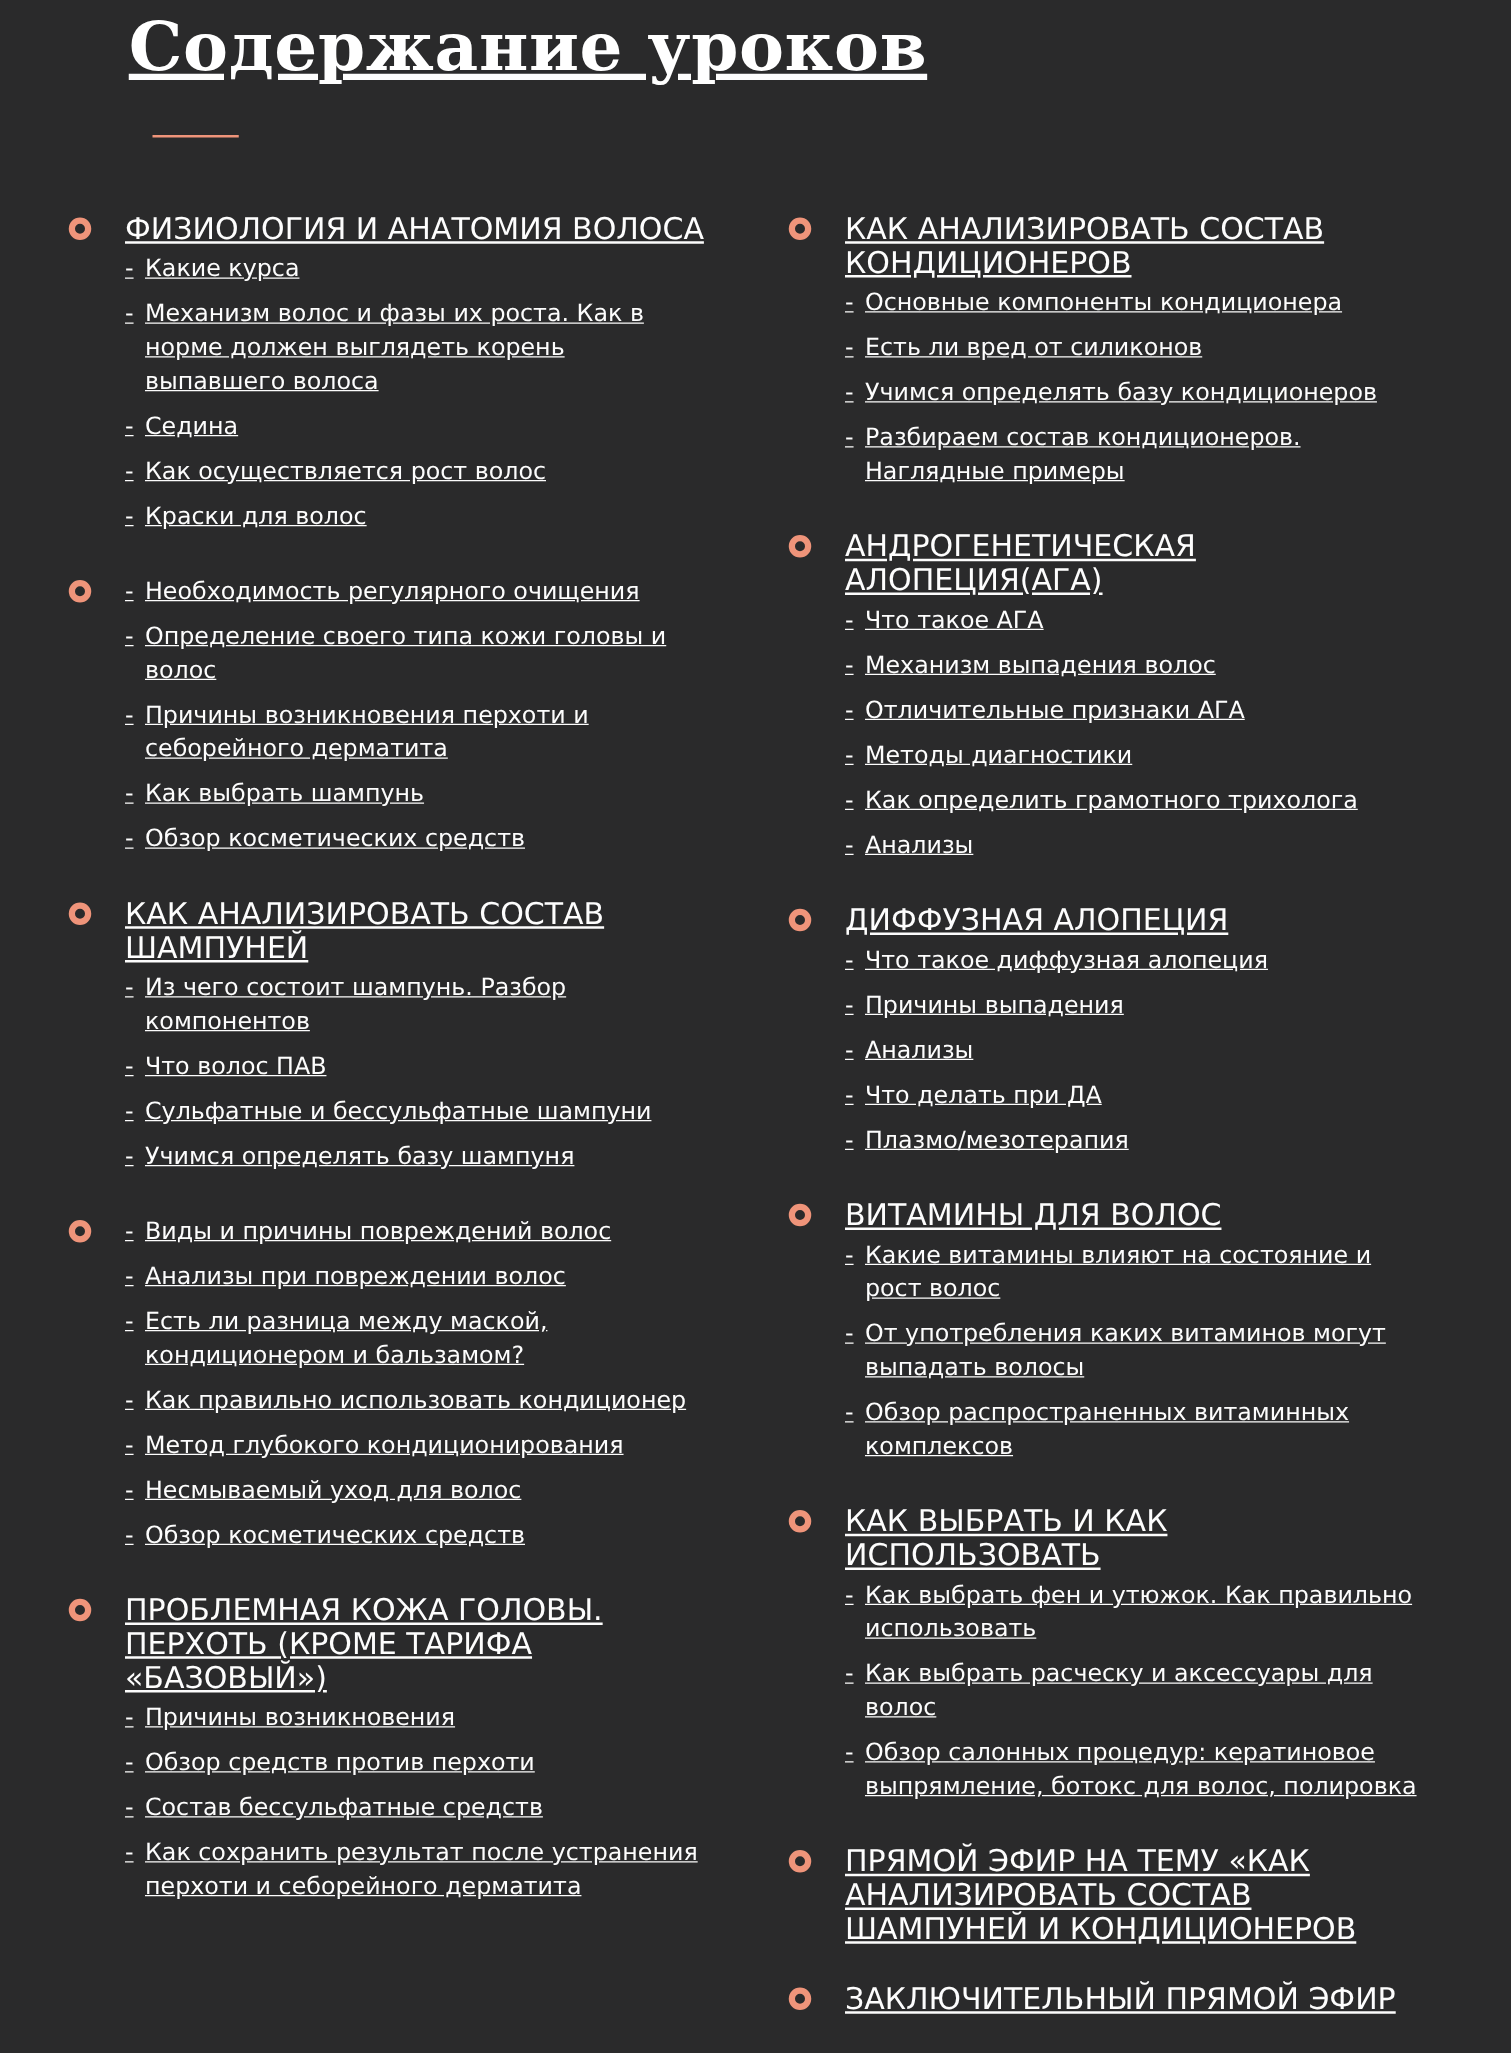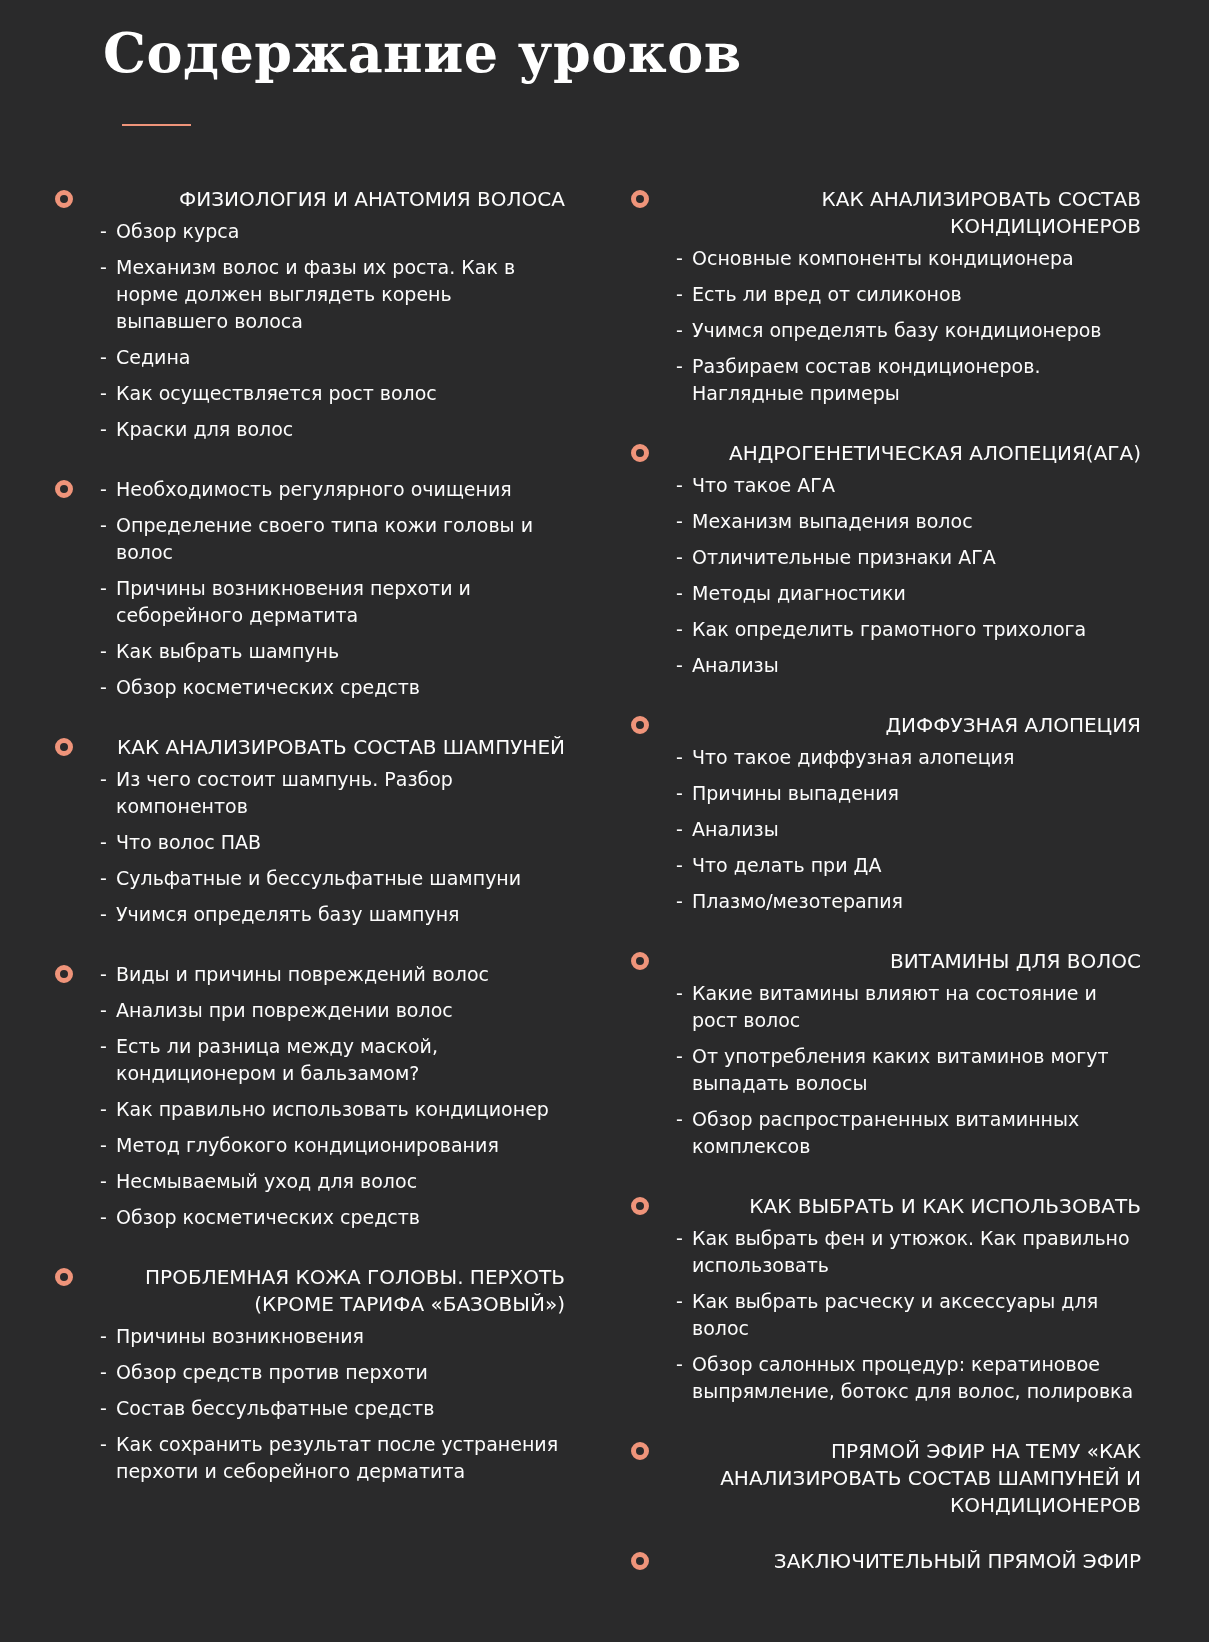--- a/index.html
+++ b/index.html
@@ -13,21 +13,22 @@
     font-family:"DejaVu Sans","Liberation Sans",sans-serif;
     color:var(--text);
     -webkit-font-smoothing:antialiased;
   }
   .page{
     position:relative;
     width:1209px;
     height:1642px;
     background:var(--bg);
     overflow:hidden;
-    padding-top:20px;
+    padding-top:4px;
+    text-decoration:underline;
   }
   .page-title{
     font-family:"DejaVu Serif","Liberation Serif",serif;
     font-weight:700;
     font-size:54px;
     line-height:66px;
     color:#ffffff;
     margin-left:103px;
     letter-spacing:0.5px;
   }
@@ -53,25 +54,24 @@
   .bullet{
     flex:0 0 auto;
     width:18px;
     height:18px;
     border:5px solid var(--accent);
     border-radius:50%;
     margin-top:4px;
   }
   .section-body{flex:1 1 auto;min-width:0;}
   .section-heading{
-    font-size:20px;
+    font-size:24px;
     line-height:27px;
     margin-bottom:5px;
     color:var(--text);
-    text-align:right;
   }
   .items{list-style:none;}
   .item{
     display:flex;
     font-size:19px;
     line-height:27px;
     margin-bottom:9px;
     color:var(--text);
   }
   .item .marker{
@@ -88,21 +88,21 @@
   <div class="title-divider"></div>
   <div class="columns">
     <div class="column">
         <div class="section">
           <span class="bullet"></span>
           <div class="section-body">
             <div class="section-heading">ФИЗИОЛОГИЯ И АНАТОМИЯ ВОЛОСА</div>
             <ul class="items">
               <li class="item">
                 <span class="marker">-</span>
-                <span class="text">Обзор курса</span>
+                <span class="text">Какие курса</span>
               </li>
               <li class="item">
                 <span class="marker">-</span>
                 <span class="text">Механизм волос и фазы их роста. Как в норме должен выглядеть корень выпавшего волоса</span>
               </li>
               <li class="item">
                 <span class="marker">-</span>
                 <span class="text">Седина</span>
               </li>
               <li class="item">

